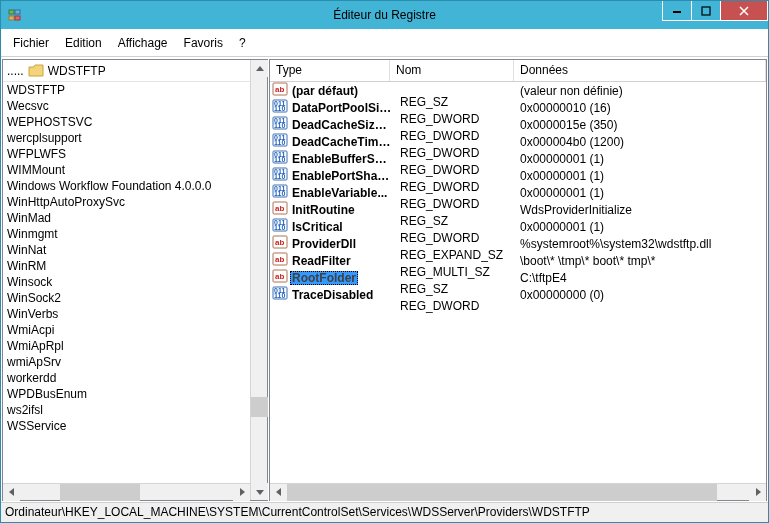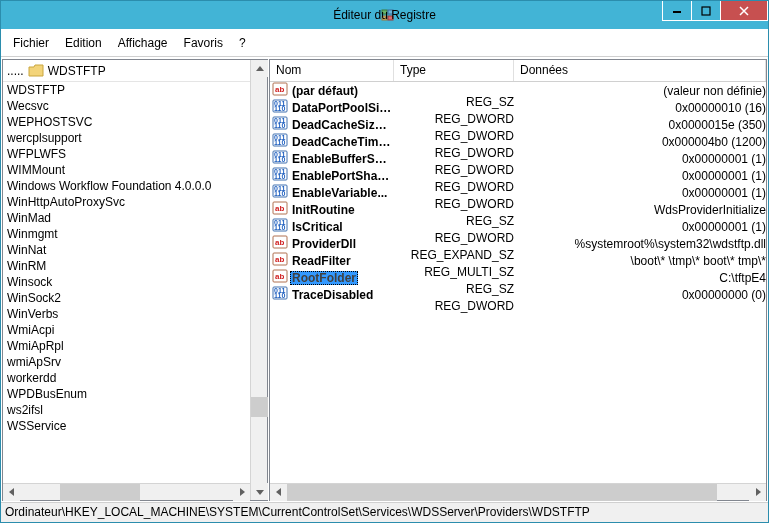--- a/index.html
+++ b/index.html
@@ -18,21 +18,20 @@
     flex-direction: column;
     position: relative;
   }
   .titlebar {
     background: #42b4d6;
     height: 28px;
     display: flex;
     align-items: center;
     position: relative;
     flex-shrink: 0;
-    justify-content: center;
   }
   .titlebar-icon {
     width: 16px; height: 16px;
     margin-left: 6px;
     display: flex; align-items:center; justify-content:center;
   }
   .titlebar-title {
     position: absolute;
     left: 0; right: 0;
     text-align: center;
@@ -220,21 +219,21 @@
   .vbar .sb-track { flex:1; width:17px; position:relative;}
   .vbar .sb-thumb { width:17px; left:0; }
 
   .tree-wrap {
     display:flex;
     flex:1;
     min-height:0;
   }
   .tree-inner{ flex:1; display:flex; flex-direction:column; min-height:0;}
   .val-inner{ flex:1; display:flex; flex-direction:column; min-height:0;}
-  .val-wrap { display:flex; flex:1; min-height:0;text-align:right;}
+  .val-wrap { display:flex; flex:1; min-height:0;}
 
   .statusbar {
     height: 20px;
     border-top: 1px solid #d0d0d0;
     padding: 2px 4px;
     font-size: 12px;
     background: #f0f0f0;
     flex-shrink: 0;
     white-space: nowrap;
     overflow: hidden;
@@ -350,22 +349,22 @@
               <svg width="8" height="8">
                 <path class="arrow" d="M0 2 L8 2 L4 7 Z"></path>
               </svg>
             </div>
         </div>
       </div>
     </div>
 
     <div class="value-pane">
       <div class="list-header">
+        <div class="col-h col-type">Type</div>
         <div class="col-h col-name">Nom</div>
-        <div class="col-h col-type">Type</div>
         <div class="col-h col-data">Données</div>
       </div>
       <div class="val-wrap">
         <div class="val-inner">
           <div class="list-body" id="list-body">
               <div class="list-row">
                 <div class="cell-name">
                   <span><svg class="val-icon icon-sz" viewBox="0 0 16 16">
                       <rect x="1" y="2" width="14" height="12" rx="1"></rect>
                       <text x="3" y="11">ab</text>

